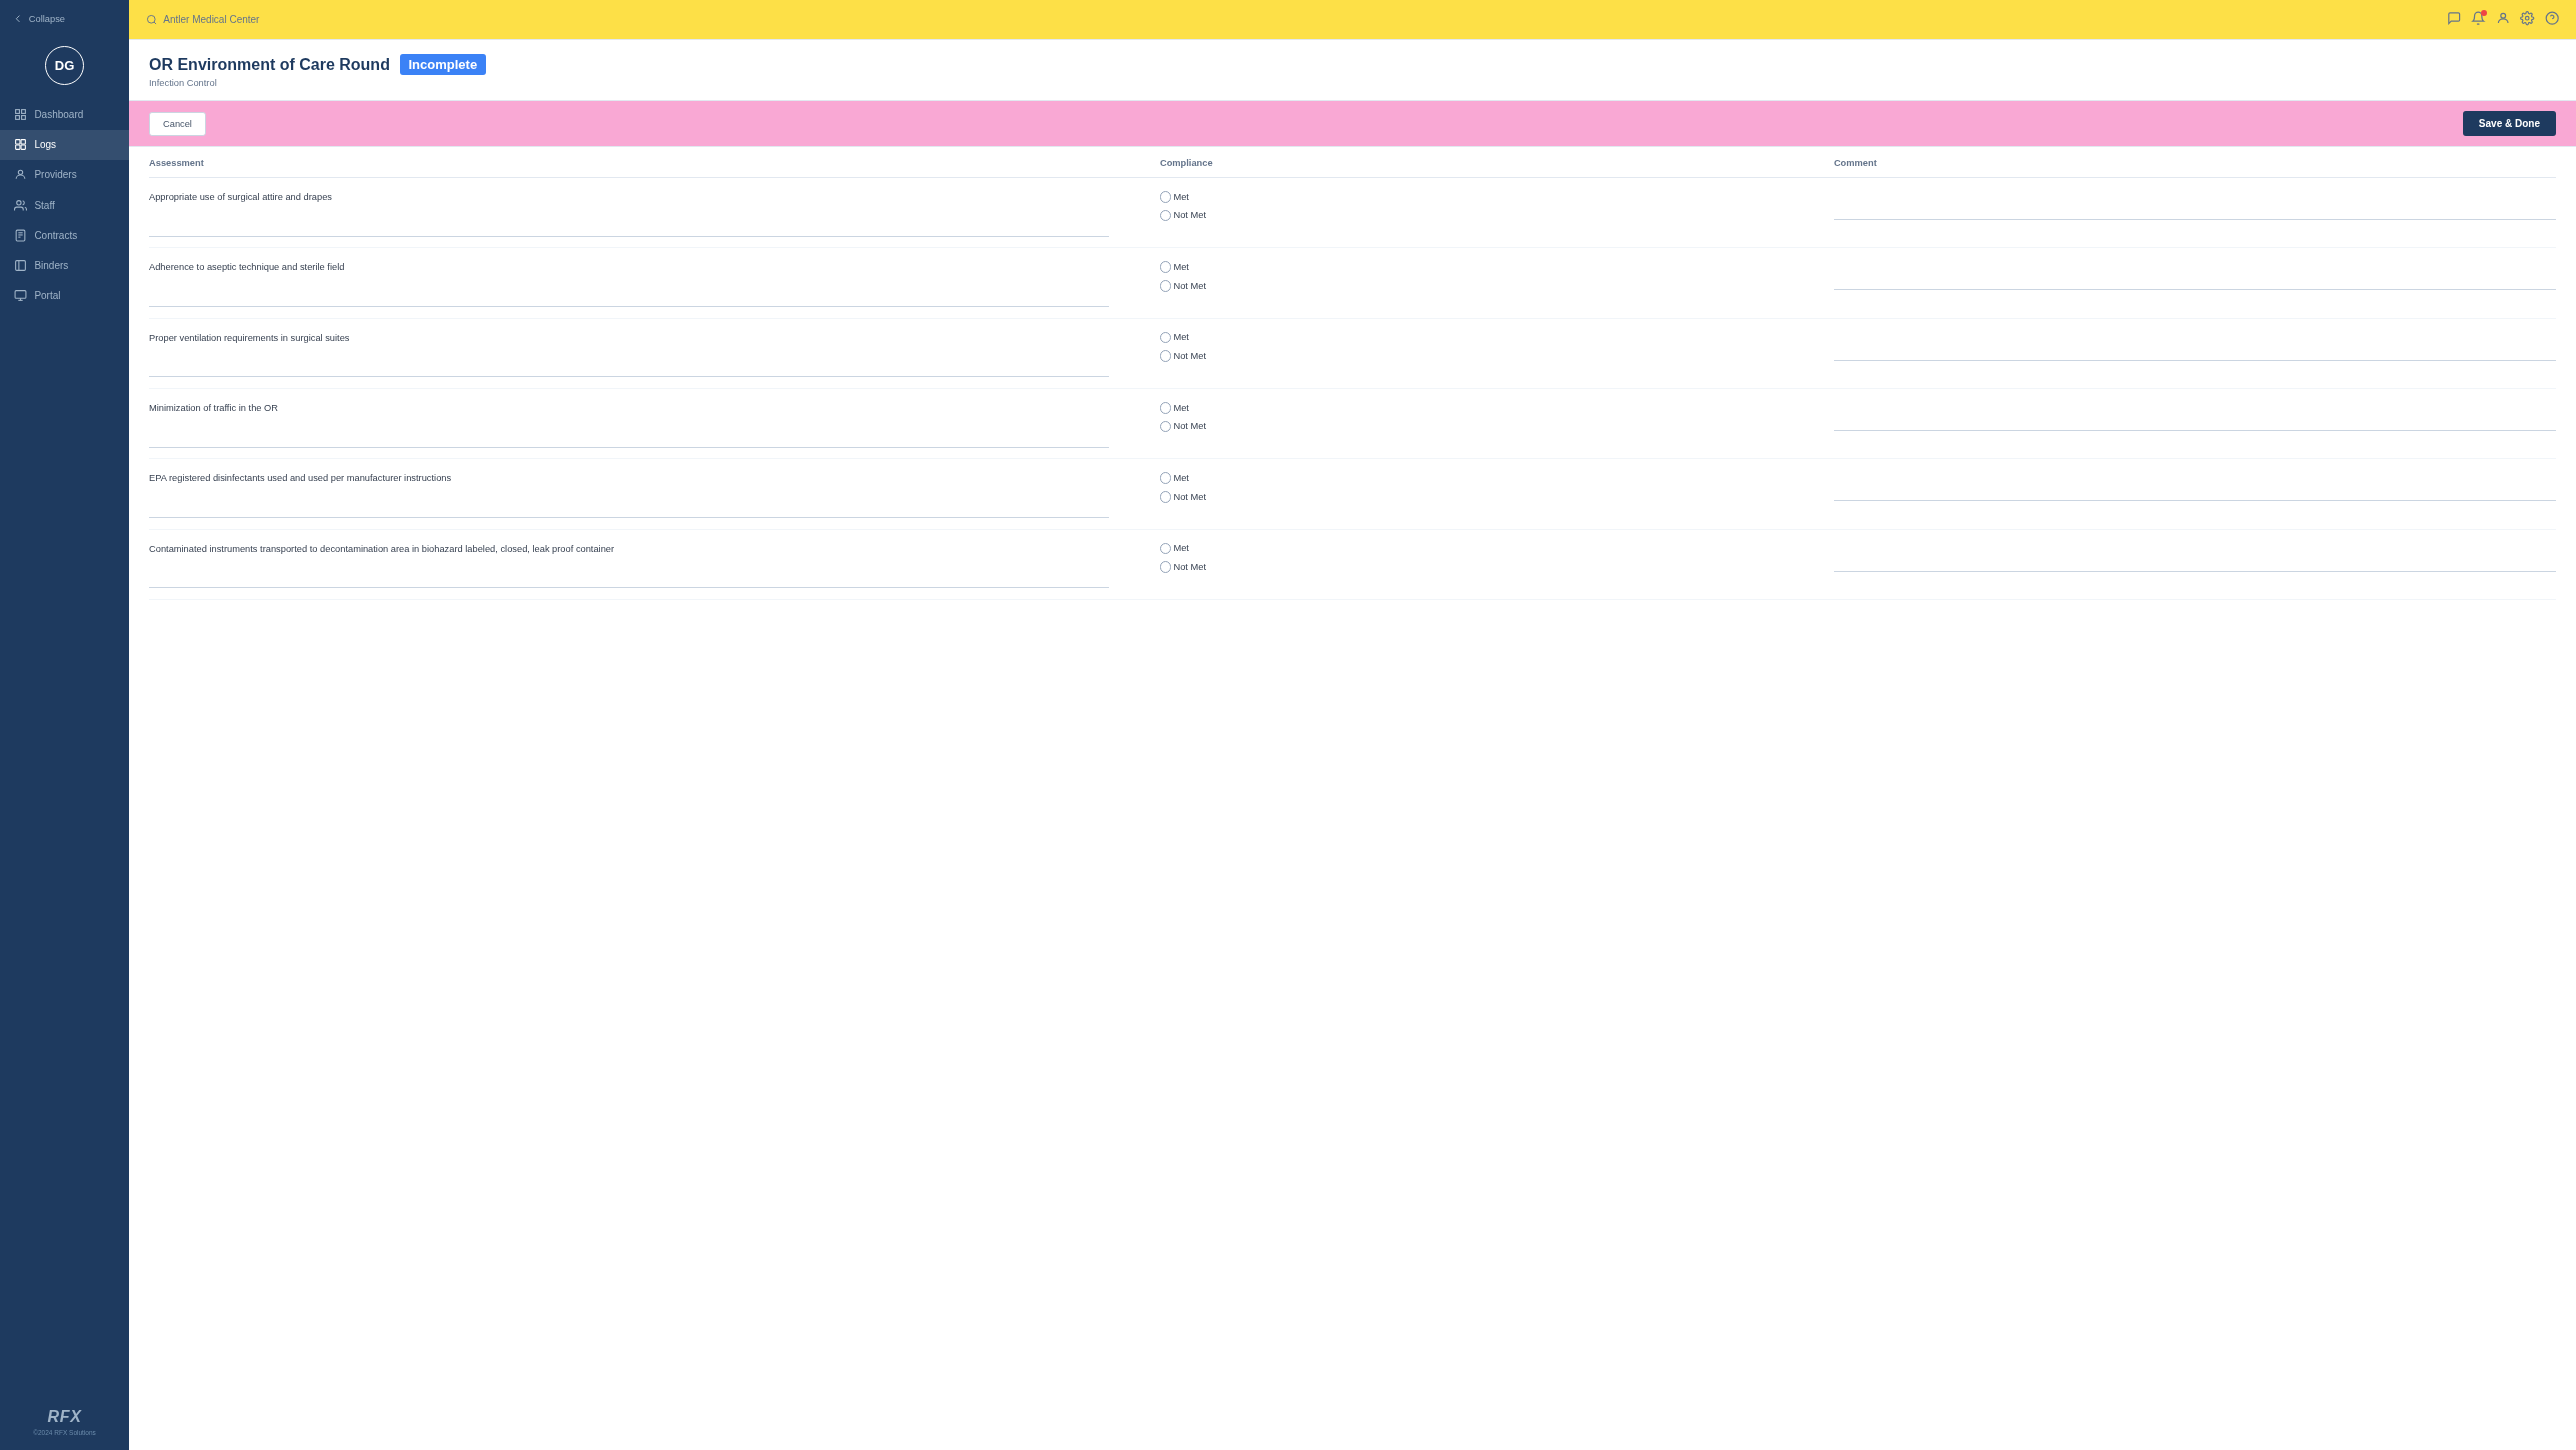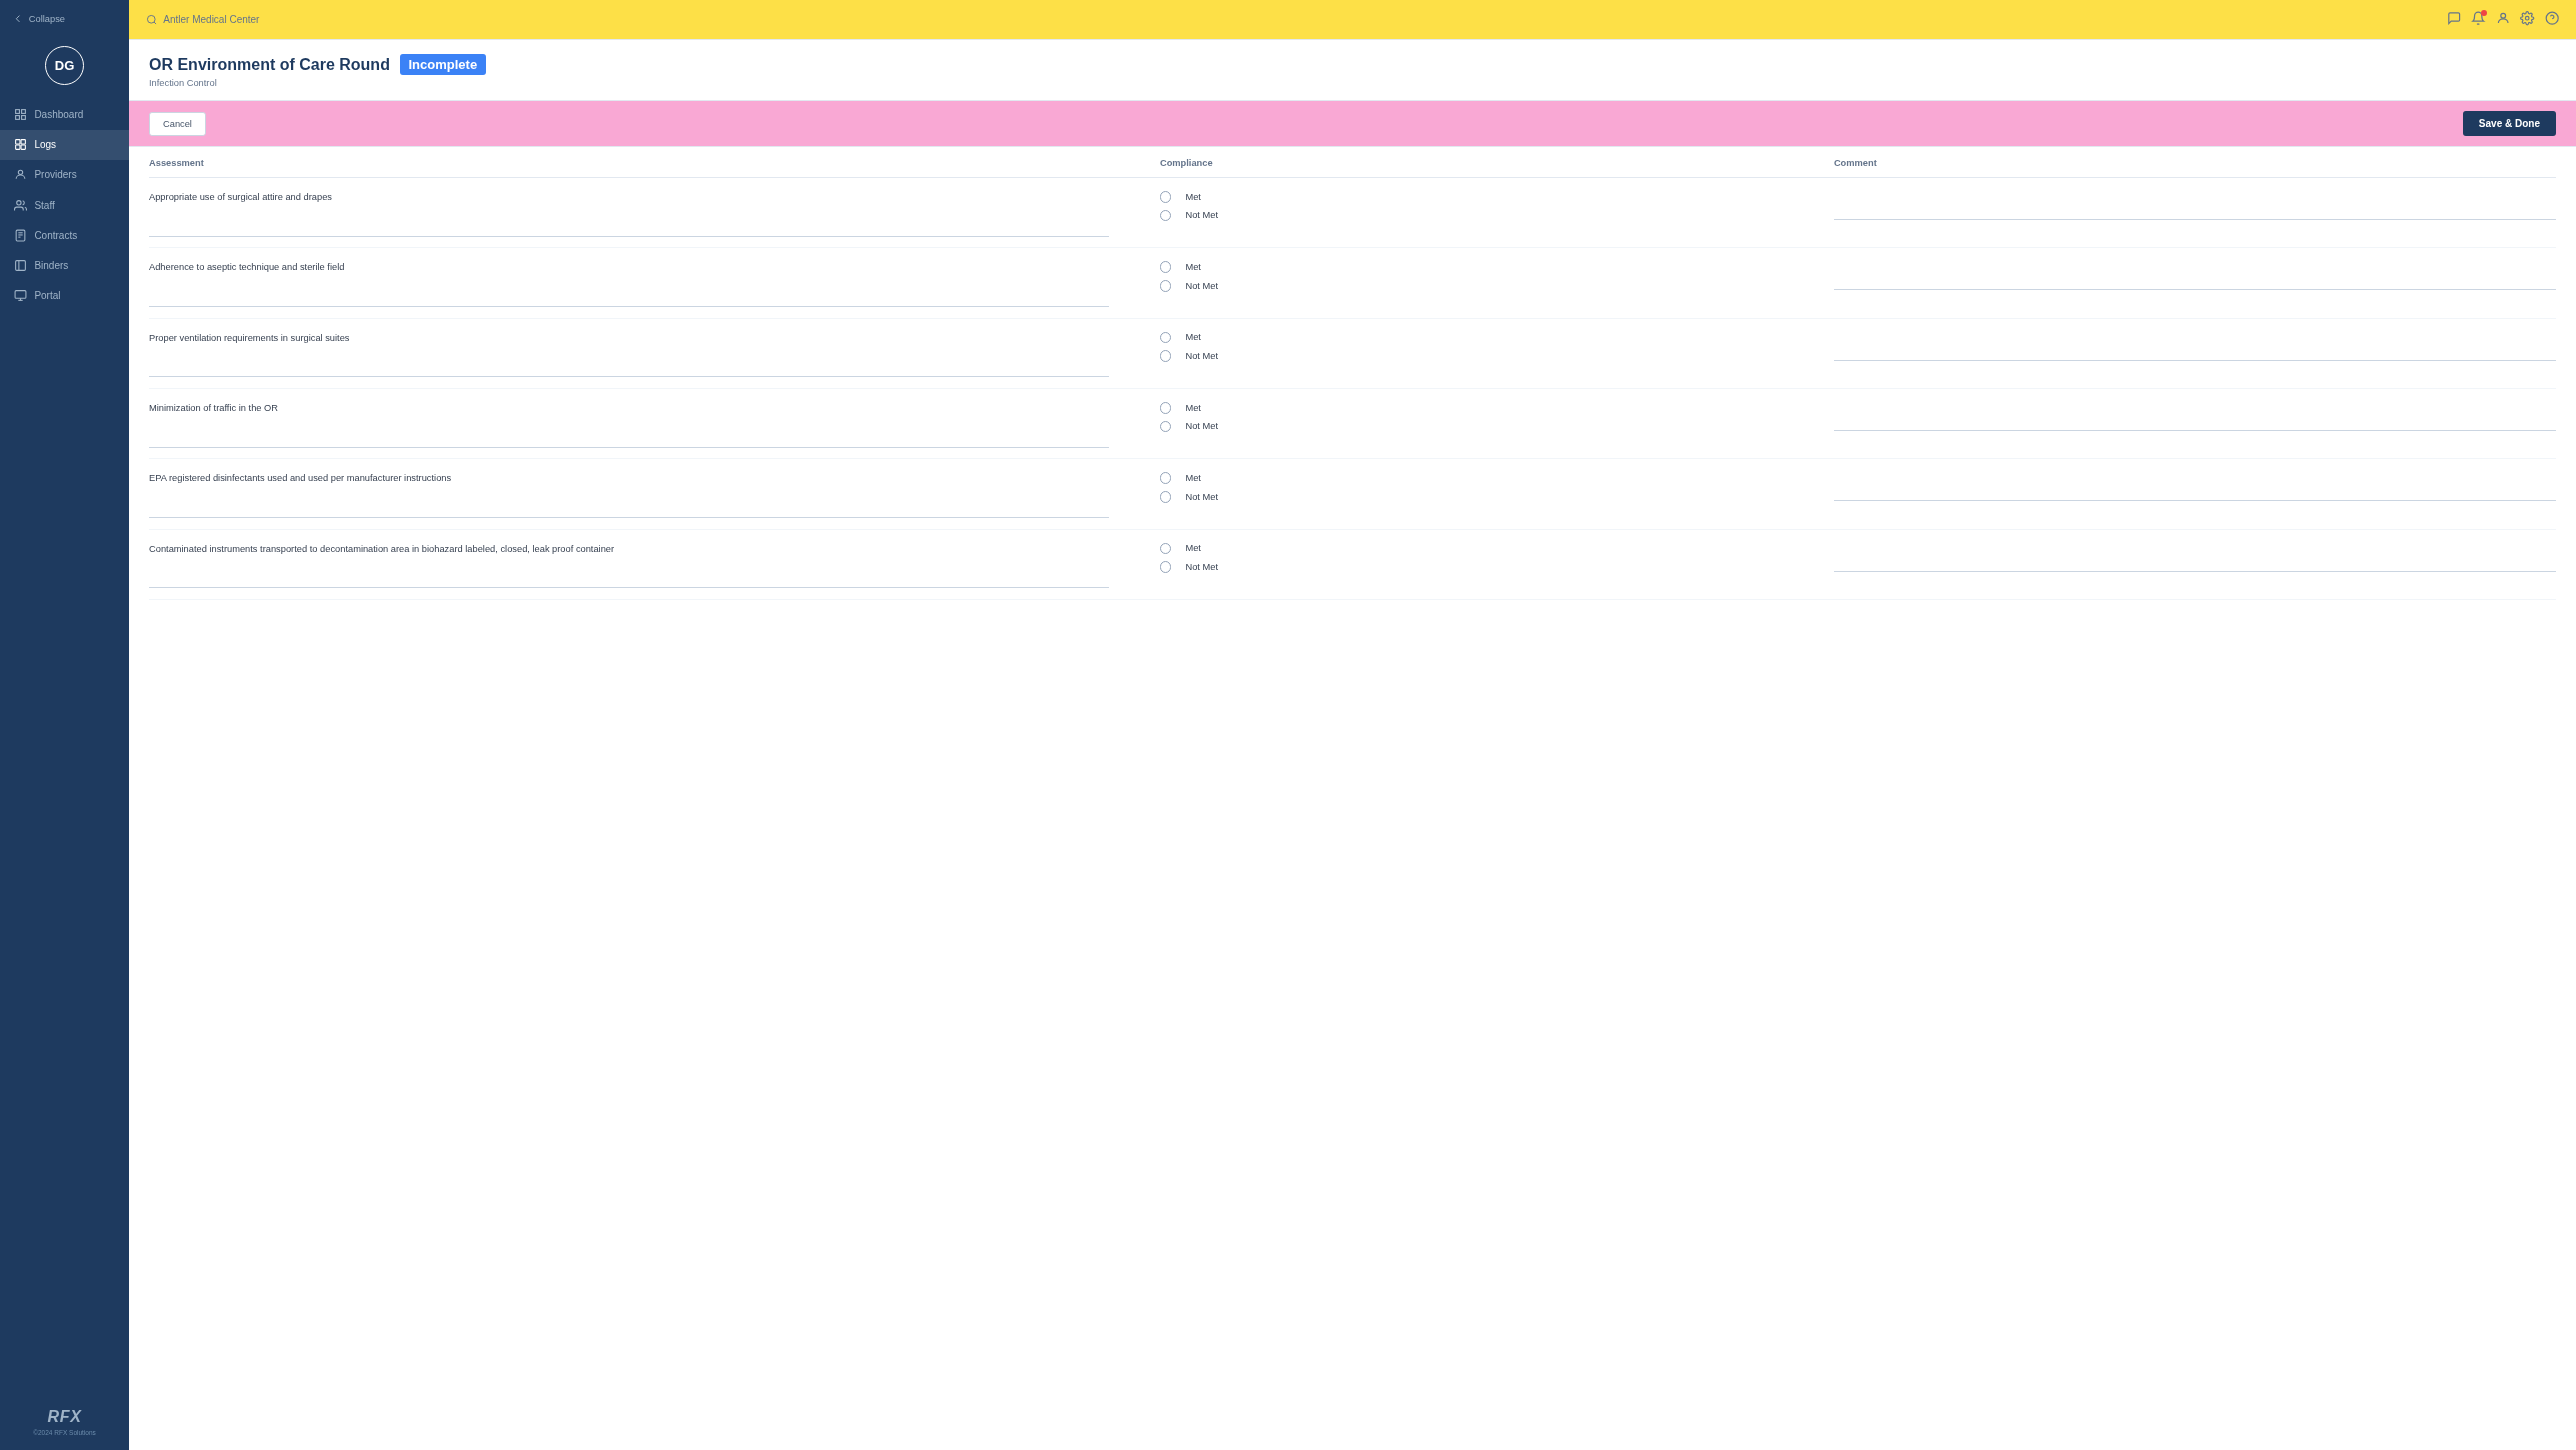--- a/index.html
+++ b/index.html
@@ -133,21 +133,21 @@
 
     .assessment-row td { vertical-align: top; padding: 13px 0 8.6px; border-bottom: 0.7px solid #f1f5f9; }
     .assessment-text { font-size: 9.3px; color: #374151; padding-right: 14.4px; line-height: 1.5; }
     .assessment-note {
       width: 95%; margin-top: 5.8px; height: 26px;
       border: none; border-bottom: 0.7px solid #cbd5e1;
       background: transparent; resize: none; font-size: 8.6px;
       color: #64748b; outline: none;
     }
     .compliance-options { display: flex; flex-direction: column; gap: 7.2px; }
-    .radio-row { display: flex; align-items: center; gap: 14px; font-size: 9.3px; color: #374151; }
+    .radio-row { display: flex; align-items: center; gap: 2px; font-size: 9.3px; color: #374151; }
     .radio-circle {
       width: 11.5px; height: 11.5px; border-radius: 50%;
       border: 1.4px solid #94a3b8; background: #fff;
       display: inline-block; cursor: pointer; flex-shrink: 0;
     }
     .comment-textarea {
       width: 100%; height: 29px;
       border: none; border-bottom: 0.7px solid #cbd5e1;
       background: transparent; resize: none; font-size: 8.6px;
       color: #374151; outline: none;

